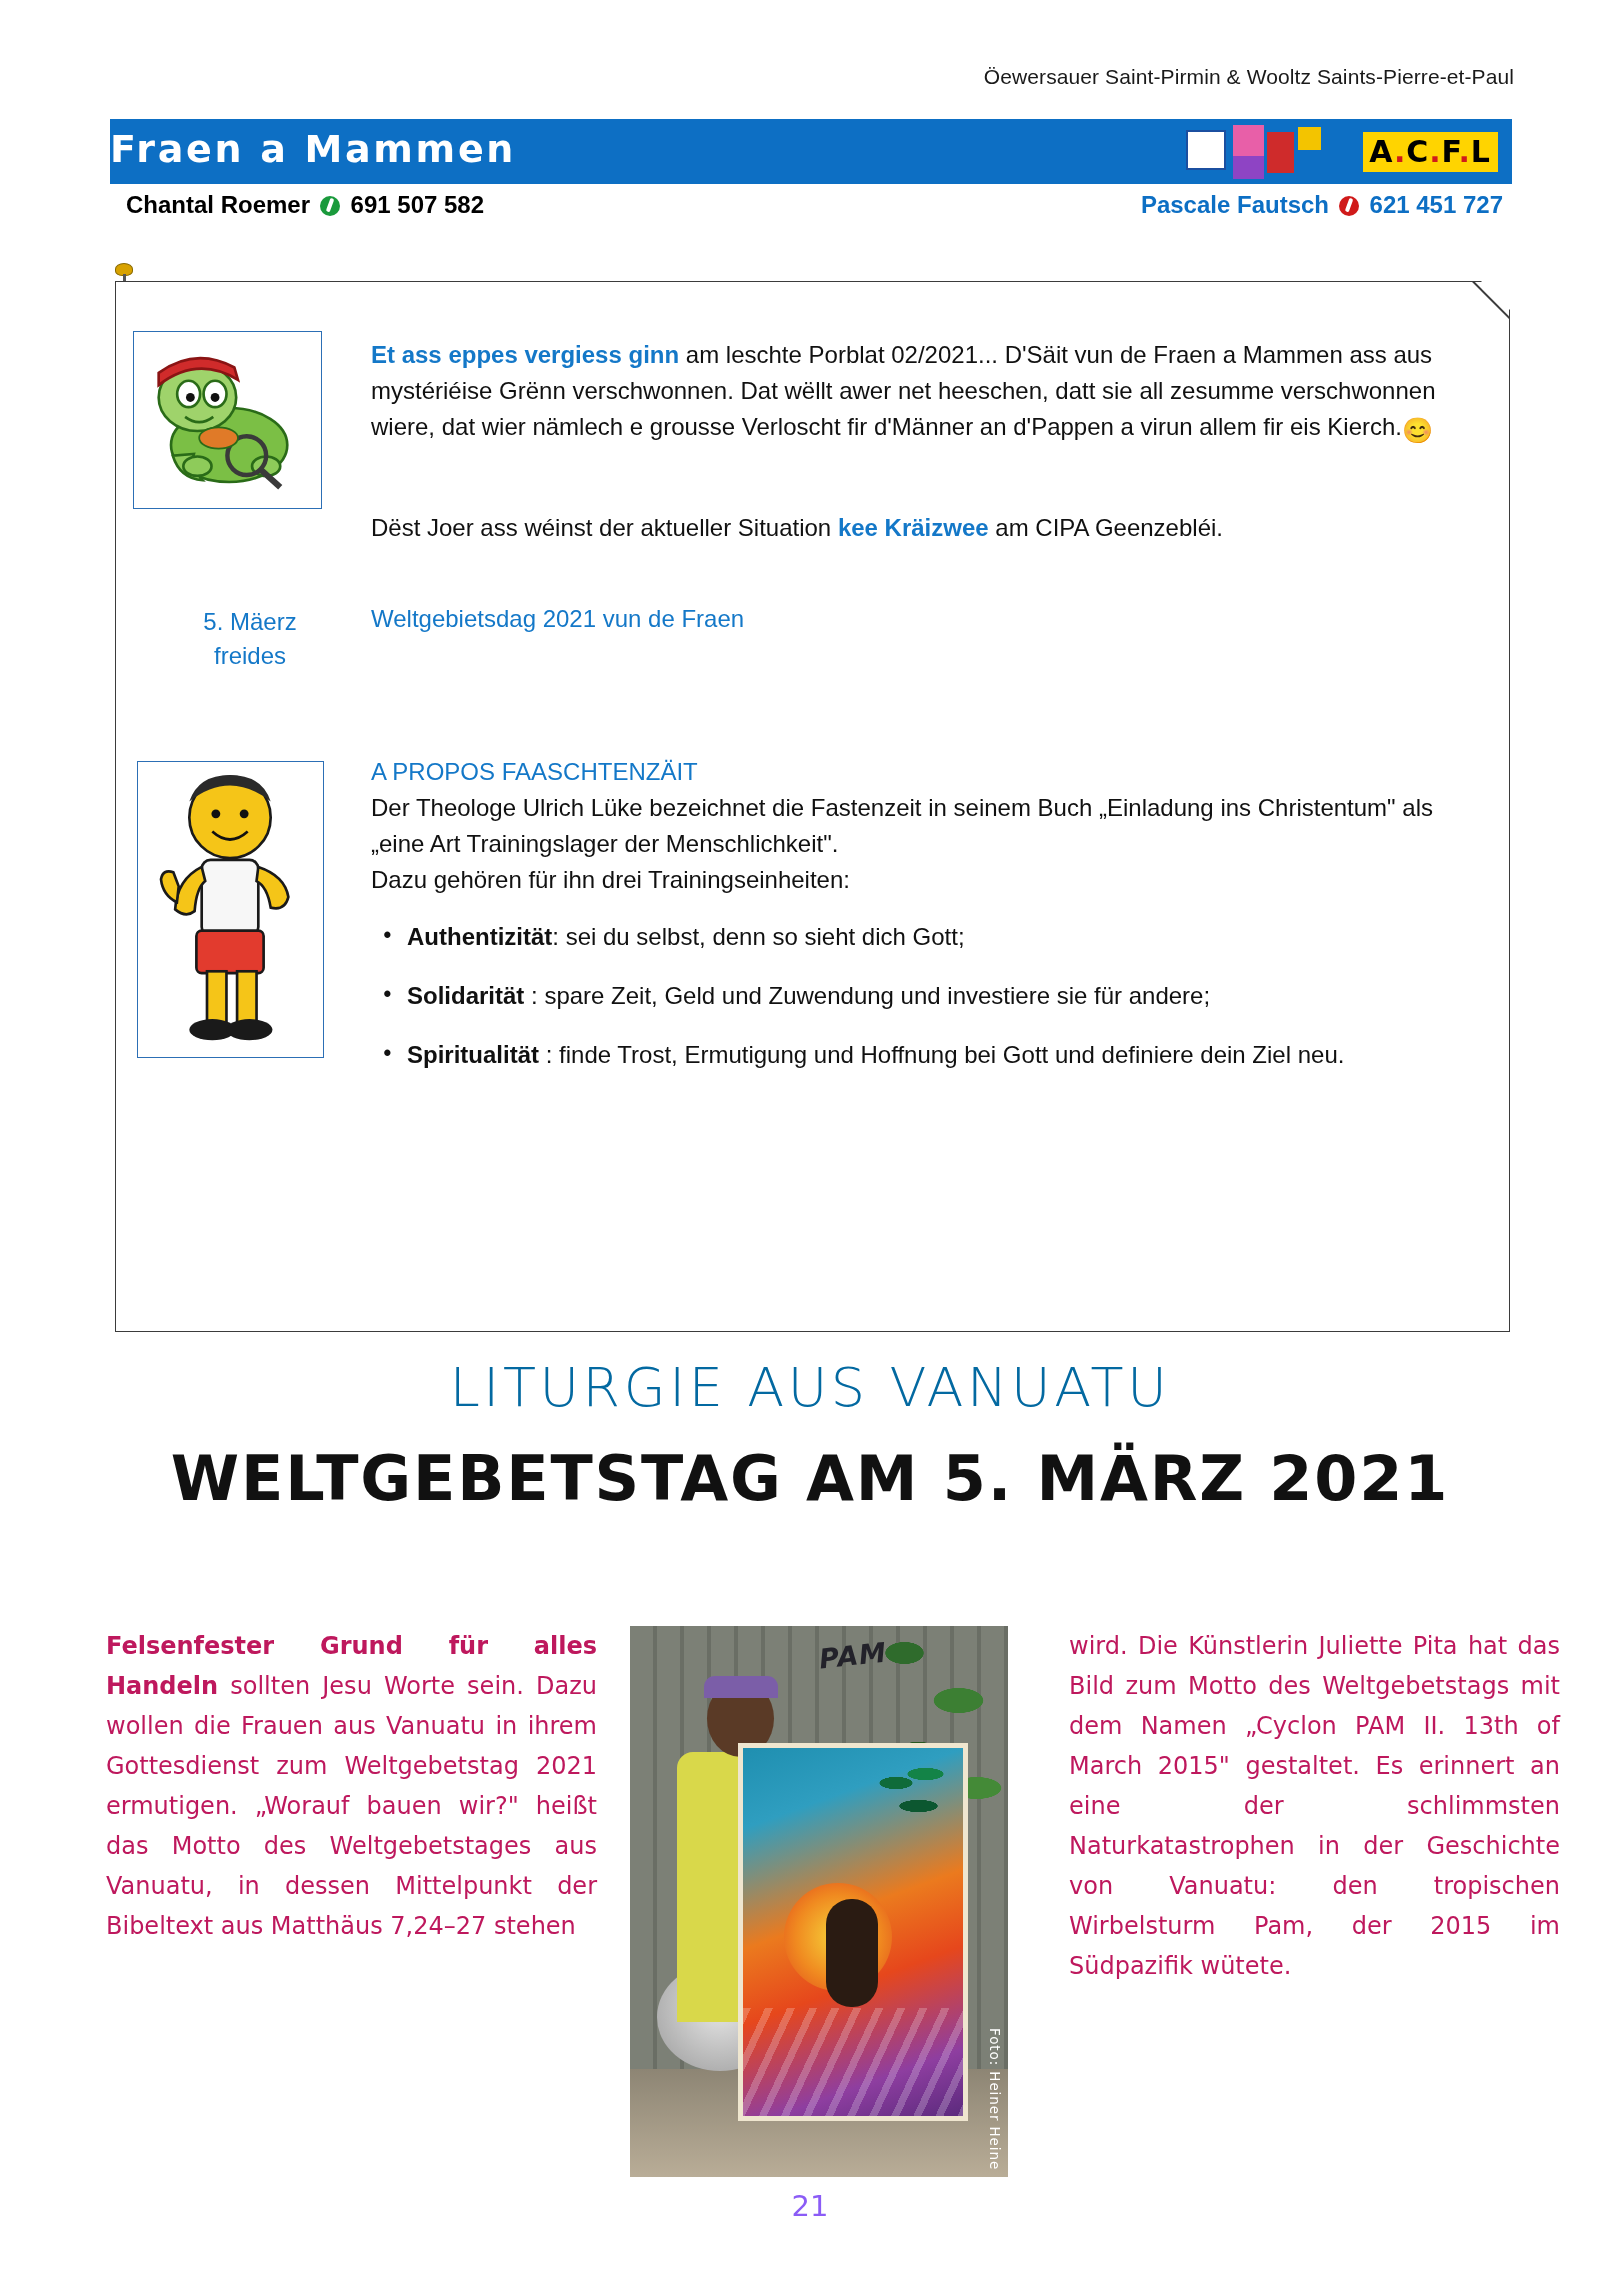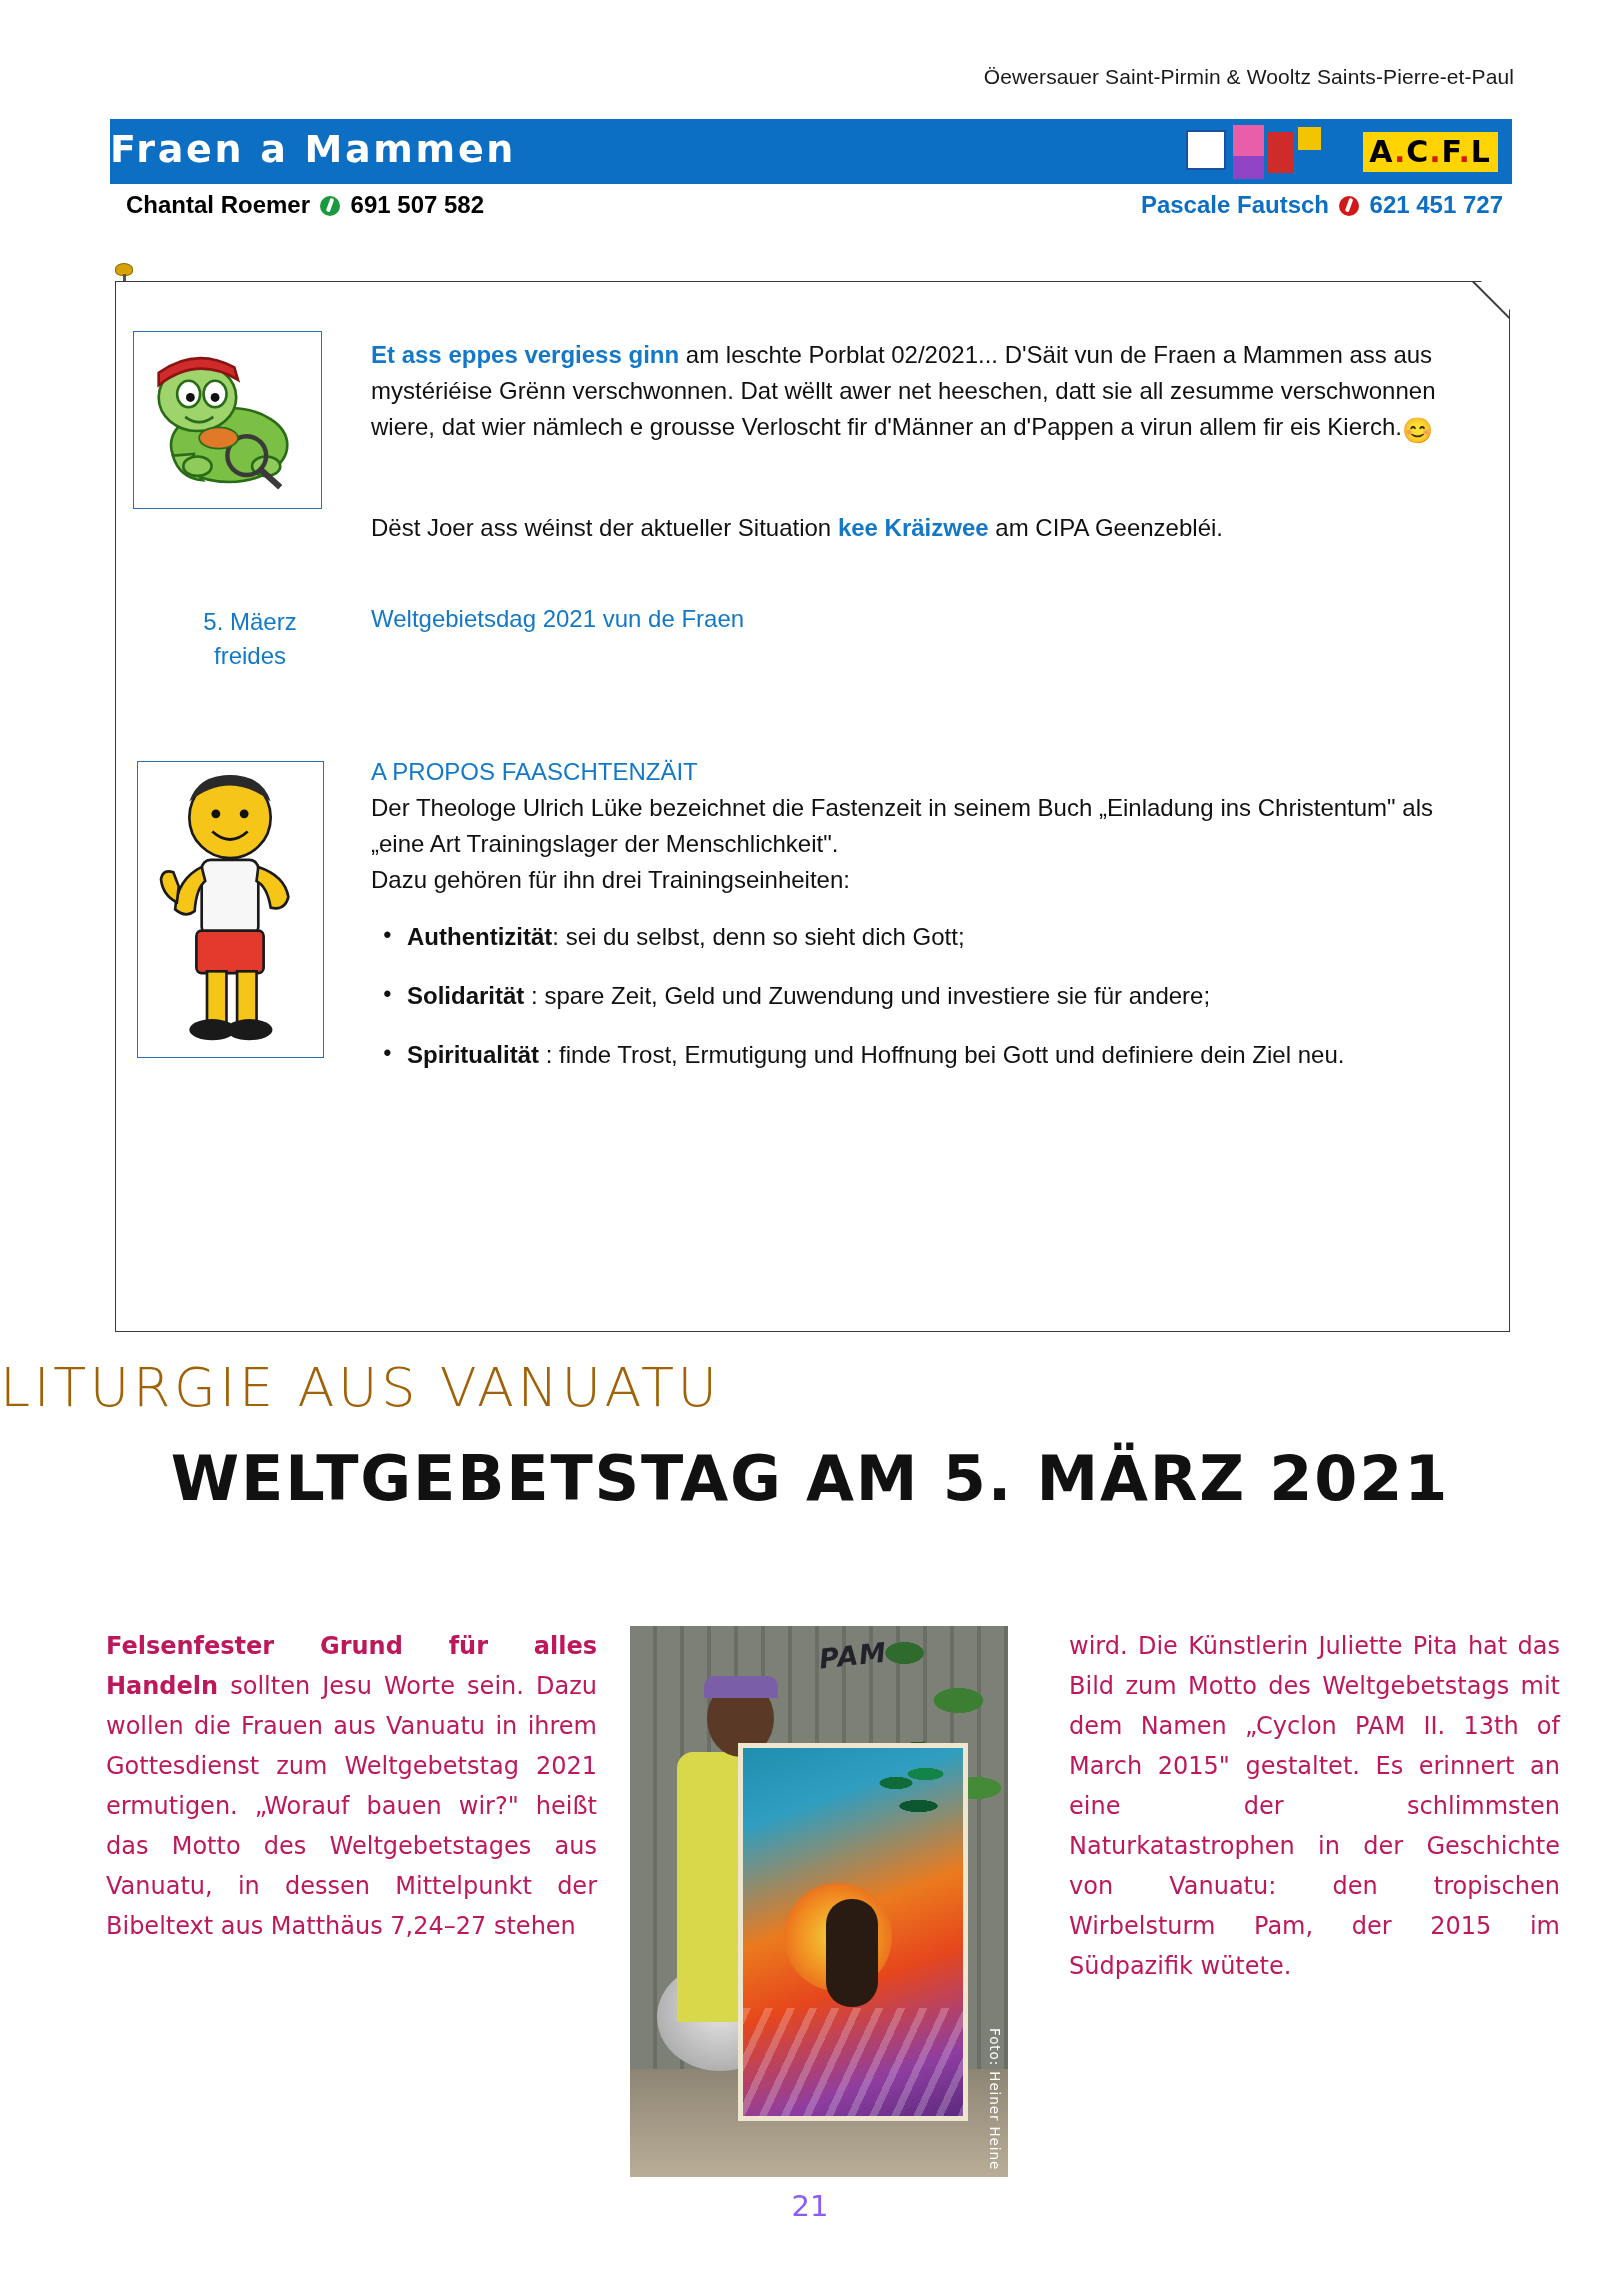--- a/index.html
+++ b/index.html
@@ -215,24 +215,24 @@
     left: 7.2px; top: -1.8px;
     font-size: 23.4px;
   }
   #nt5 { left: 371px; top: 1157px; width: 1116px; }
 
   
   .hl1 {
     position: absolute;
     left: 0; right: 0;
     top: 1356px;
-    text-align: left;
+    text-align: center;
     font-size: 54px;
     letter-spacing: 3.6px;
-    color: #a16207;
+    color: #0369a1;
     font-family: "DejaVu Sans", sans-serif;
     font-weight: 300;
   }
   .hl2 {
     position: absolute;
     left: 0; right: 0;
     top: 1442px;
     text-align: center;
     font-size: 62px;
     letter-spacing: 1.8px;

